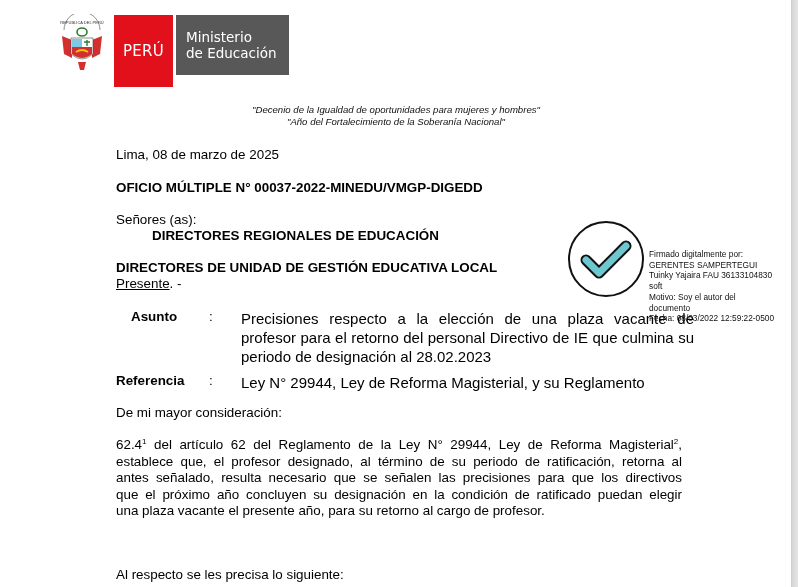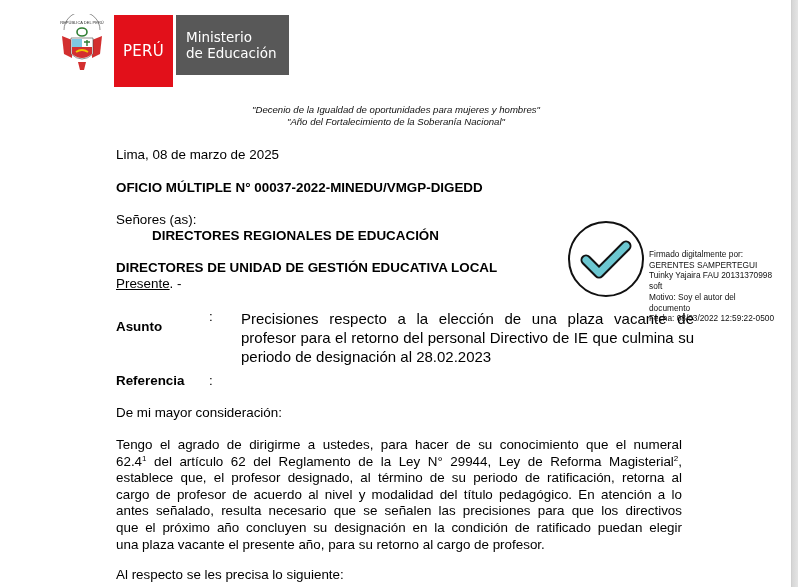--- a/index.html
+++ b/index.html
@@ -97,50 +97,49 @@
   <div class="txt" style="top:147px;">Lima, 08 de marzo de 2025</div>
   <div class="txt bold" style="top:180px;">OFICIO MÚLTIPLE N° 00037-2022-MINEDU/VMGP-DIGEDD</div>
 
   <div class="txt" style="top:212px;">Señores (as):</div>
   <div class="txt bold" style="top:228px;padding-left:36px;">DIRECTORES REGIONALES DE EDUCACIÓN</div>
   <div class="txt bold" style="top:260px;">DIRECTORES DE UNIDAD DE GESTIÓN EDUCATIVA LOCAL</div>
   <div class="txt" style="top:276px;">
     <span class="u">Presente</span><span>. -</span>
   </div>
 
-  <div class="label" style="top:319px;">Asunto</div>
+  <div class="label" style="top:309px;margin-left:15px;">Asunto</div>
   <div class="colon" style="top:309px;">:</div>
   <div class="val" style="top:309px;">Precisiones respecto a la elección de una plaza vacante de profesor para el retorno del personal Directivo de IE que culmina su periodo de designación al 28.02.2023</div>
 
   <div class="label" style="top:373px;">Referencia</div>
   <div class="colon" style="top:373px;">:</div>
+  <div class="val" style="top:373px;">Ley N° 29944, Ley de Reforma Magisterial, y su Reglamento</div>
 
   <div class="txt" style="top:405px;">De mi mayor consideración:</div>
 
   <div class="para" style="top:437px;">
-    <span class="jl">Tengo el agrado de dirigirme a ustedes, para hacer de su conocimiento que el numeral</span>
     <span class="jl"><span>62.4</span><sup>1</sup><span> del artículo 62 del Reglamento de la Ley N° 29944, Ley de Reforma Magisterial</span><sup>2</sup><span>,</span></span>
     <span class="jl">establece que, el profesor designado, al término de su periodo de ratificación, retorna al</span>
-    <span class="jl">cargo de profesor de acuerdo al nivel y modalidad del título pedagógico. En atención a lo</span>
     <span class="jl">antes señalado, resulta necesario que se señalen las precisiones para que los directivos</span>
     <span class="jl">que el próximo año concluyen su designación en la condición de ratificado puedan elegir</span>
     <span class="ll">una plaza vacante el presente año, para su retorno al cargo de profesor.</span>
   </div>
 
   <div class="txt" style="top:567px;">Al respecto se les precisa lo siguiente:</div>
 
   <svg class="sig-icon" viewBox="0 0 80 80">
     <circle cx="40" cy="40" r="37" fill="#fff" stroke="#111" stroke-width="2"></circle>
     <path d="M20 41 L33 54 L60 27" fill="none" stroke="#111" stroke-width="11" stroke-linecap="round" stroke-linejoin="round"></path>
     <path d="M20 41 L33 54 L60 27" fill="none" stroke="#6cc7d1" stroke-width="7" stroke-linecap="round" stroke-linejoin="round"></path>
   </svg>
   <div class="sig-text">
     <div>Firmado digitalmente por:</div>
     <div>GERENTES SAMPERTEGUI</div>
-    <div>Tuinky Yajaira FAU 20131370998</div>
+    <div>Tuinky Yajaira FAU 36133104830</div>
     <div>soft</div>
     <div>Motivo: Soy el autor del</div>
     <div>documento</div>
     <div>Fecha: 08/03/2022 12:59:22-0500</div>
   </div>
 </div>
 
 <div class="scroll-edge"></div>
 
 </body></html>

